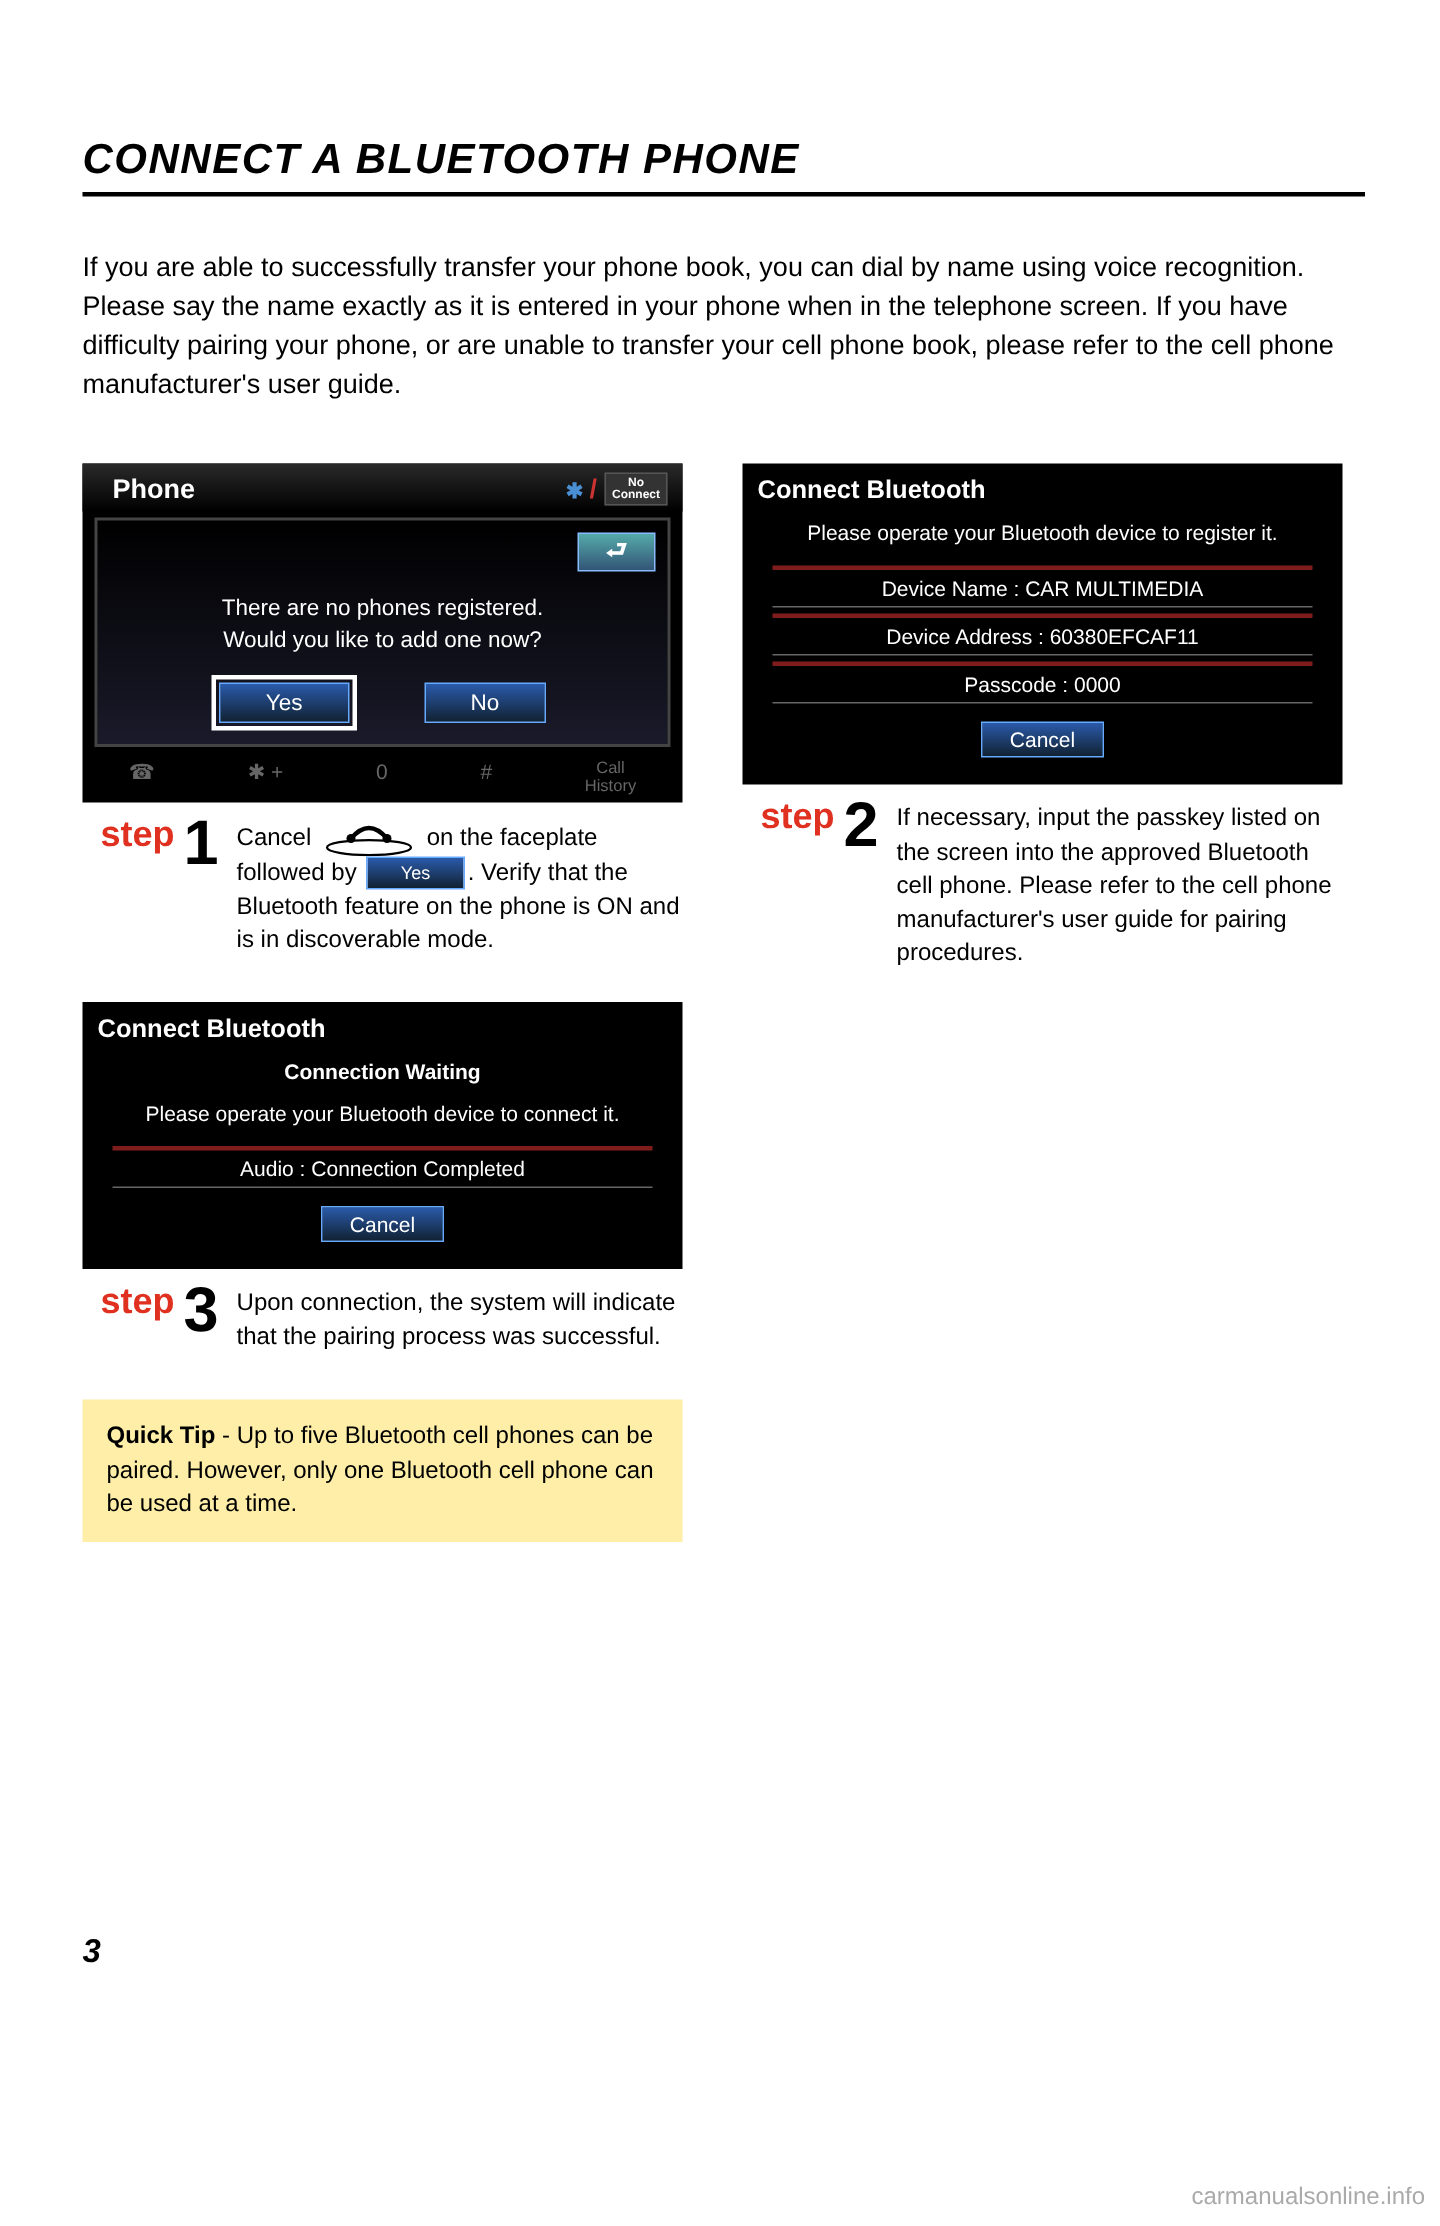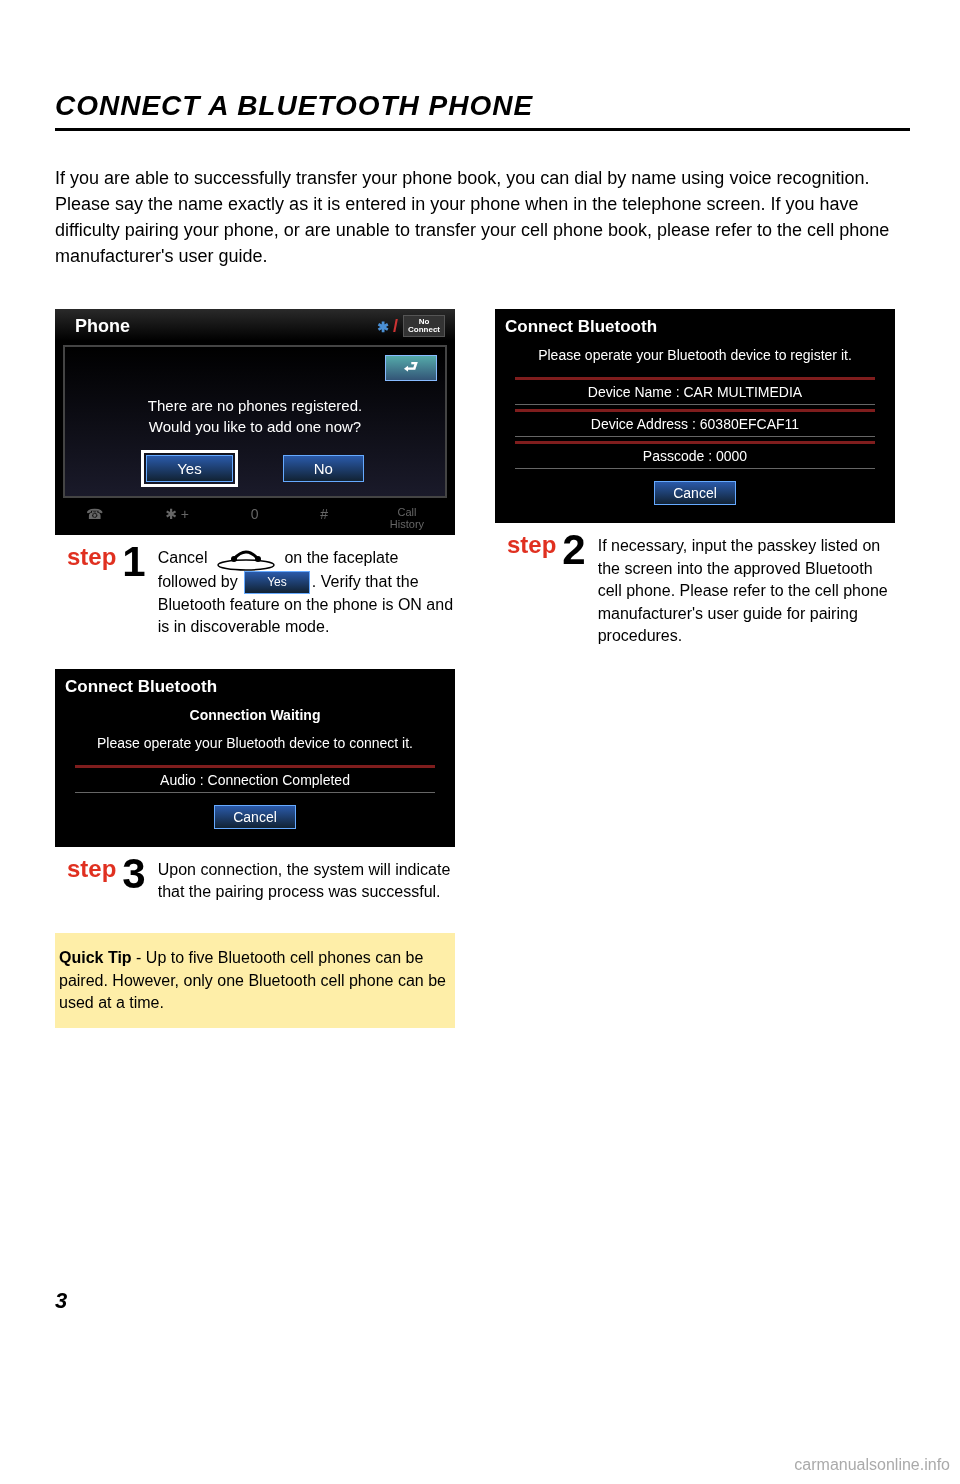--- a/index.html
+++ b/index.html
@@ -119,21 +119,21 @@
   }
   .inline-yes {
     display: inline-block;
     background: linear-gradient(#2a5aaa,#123);
     color: #fff; font-size: 12px; padding: 2px 22px;
     border: 1px solid #6af; vertical-align: middle;
     margin: 0 2px;
   }
   .quick-tip {
     background: #feeea8;
-    padding: 14px 4px;
+    padding: 14px 16px;
     font-size: 16px; line-height: 1.4;
     width: 400px; box-sizing: border-box;
   }
   .page-num {
     font-weight: bold; font-style: italic; font-size: 22px;
     margin-top: 260px;
   }
   .watermark {
     position: fixed; right: 10px; bottom: 10px;
     color: #aaa; font-size: 16px;

